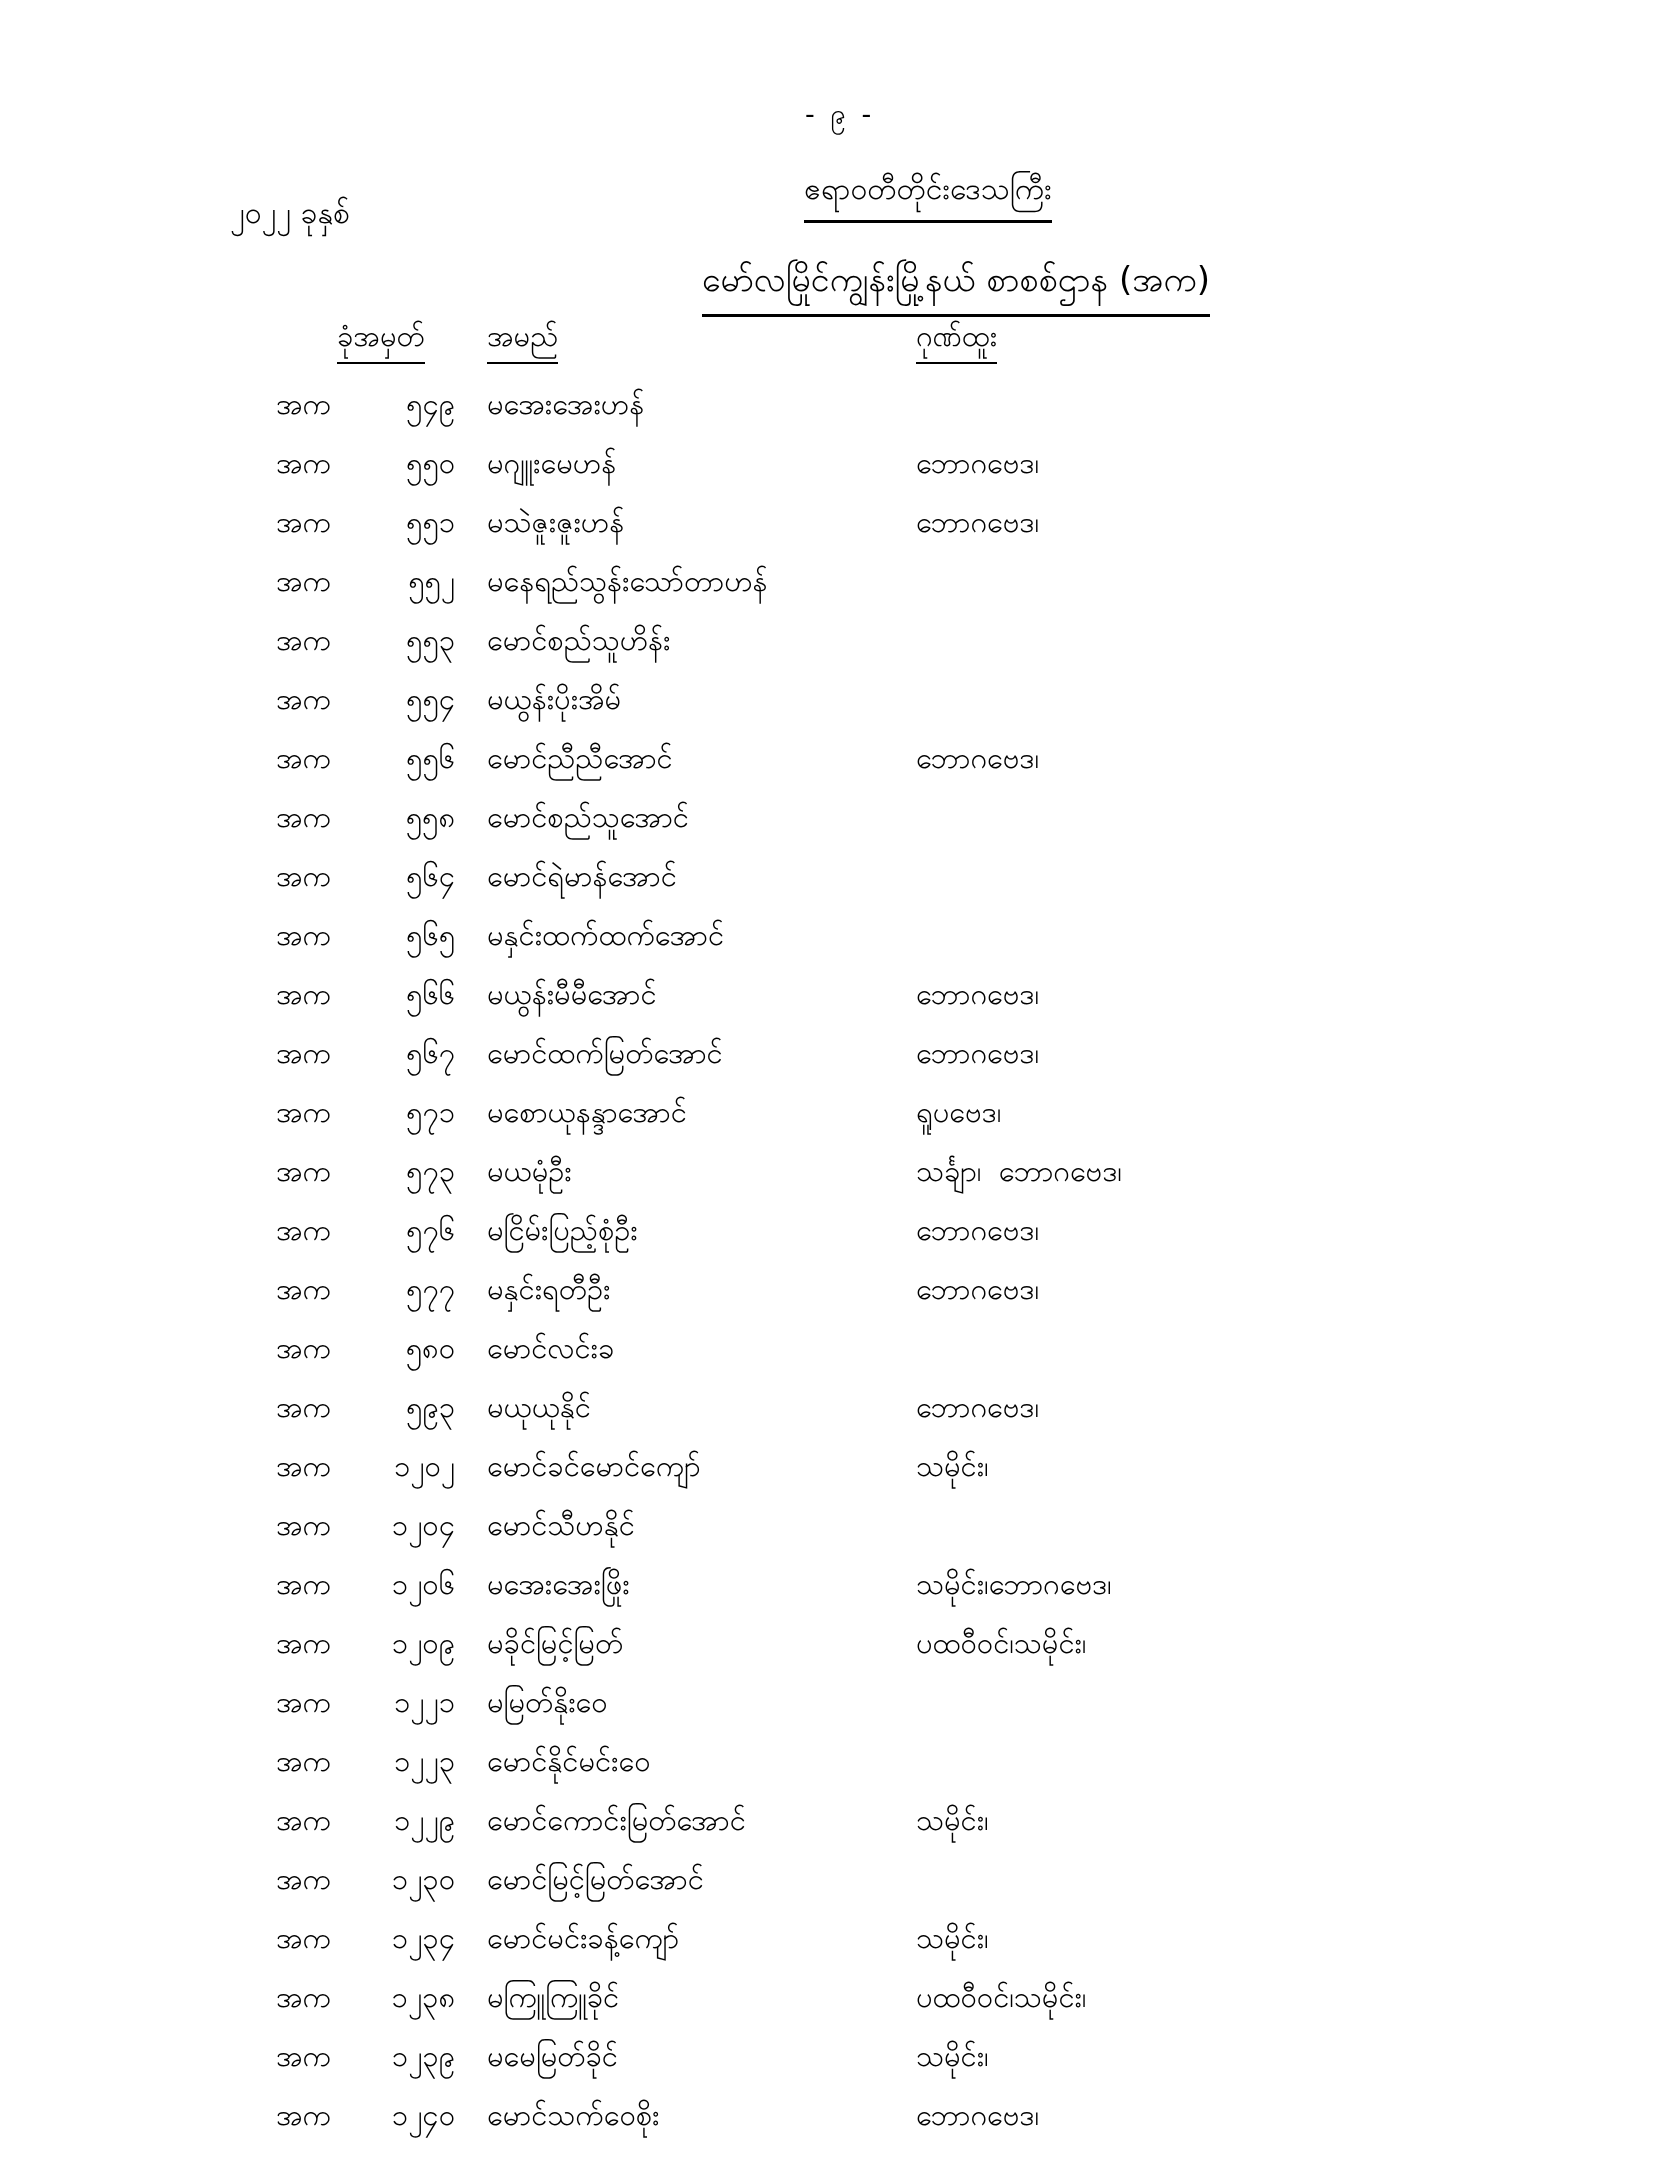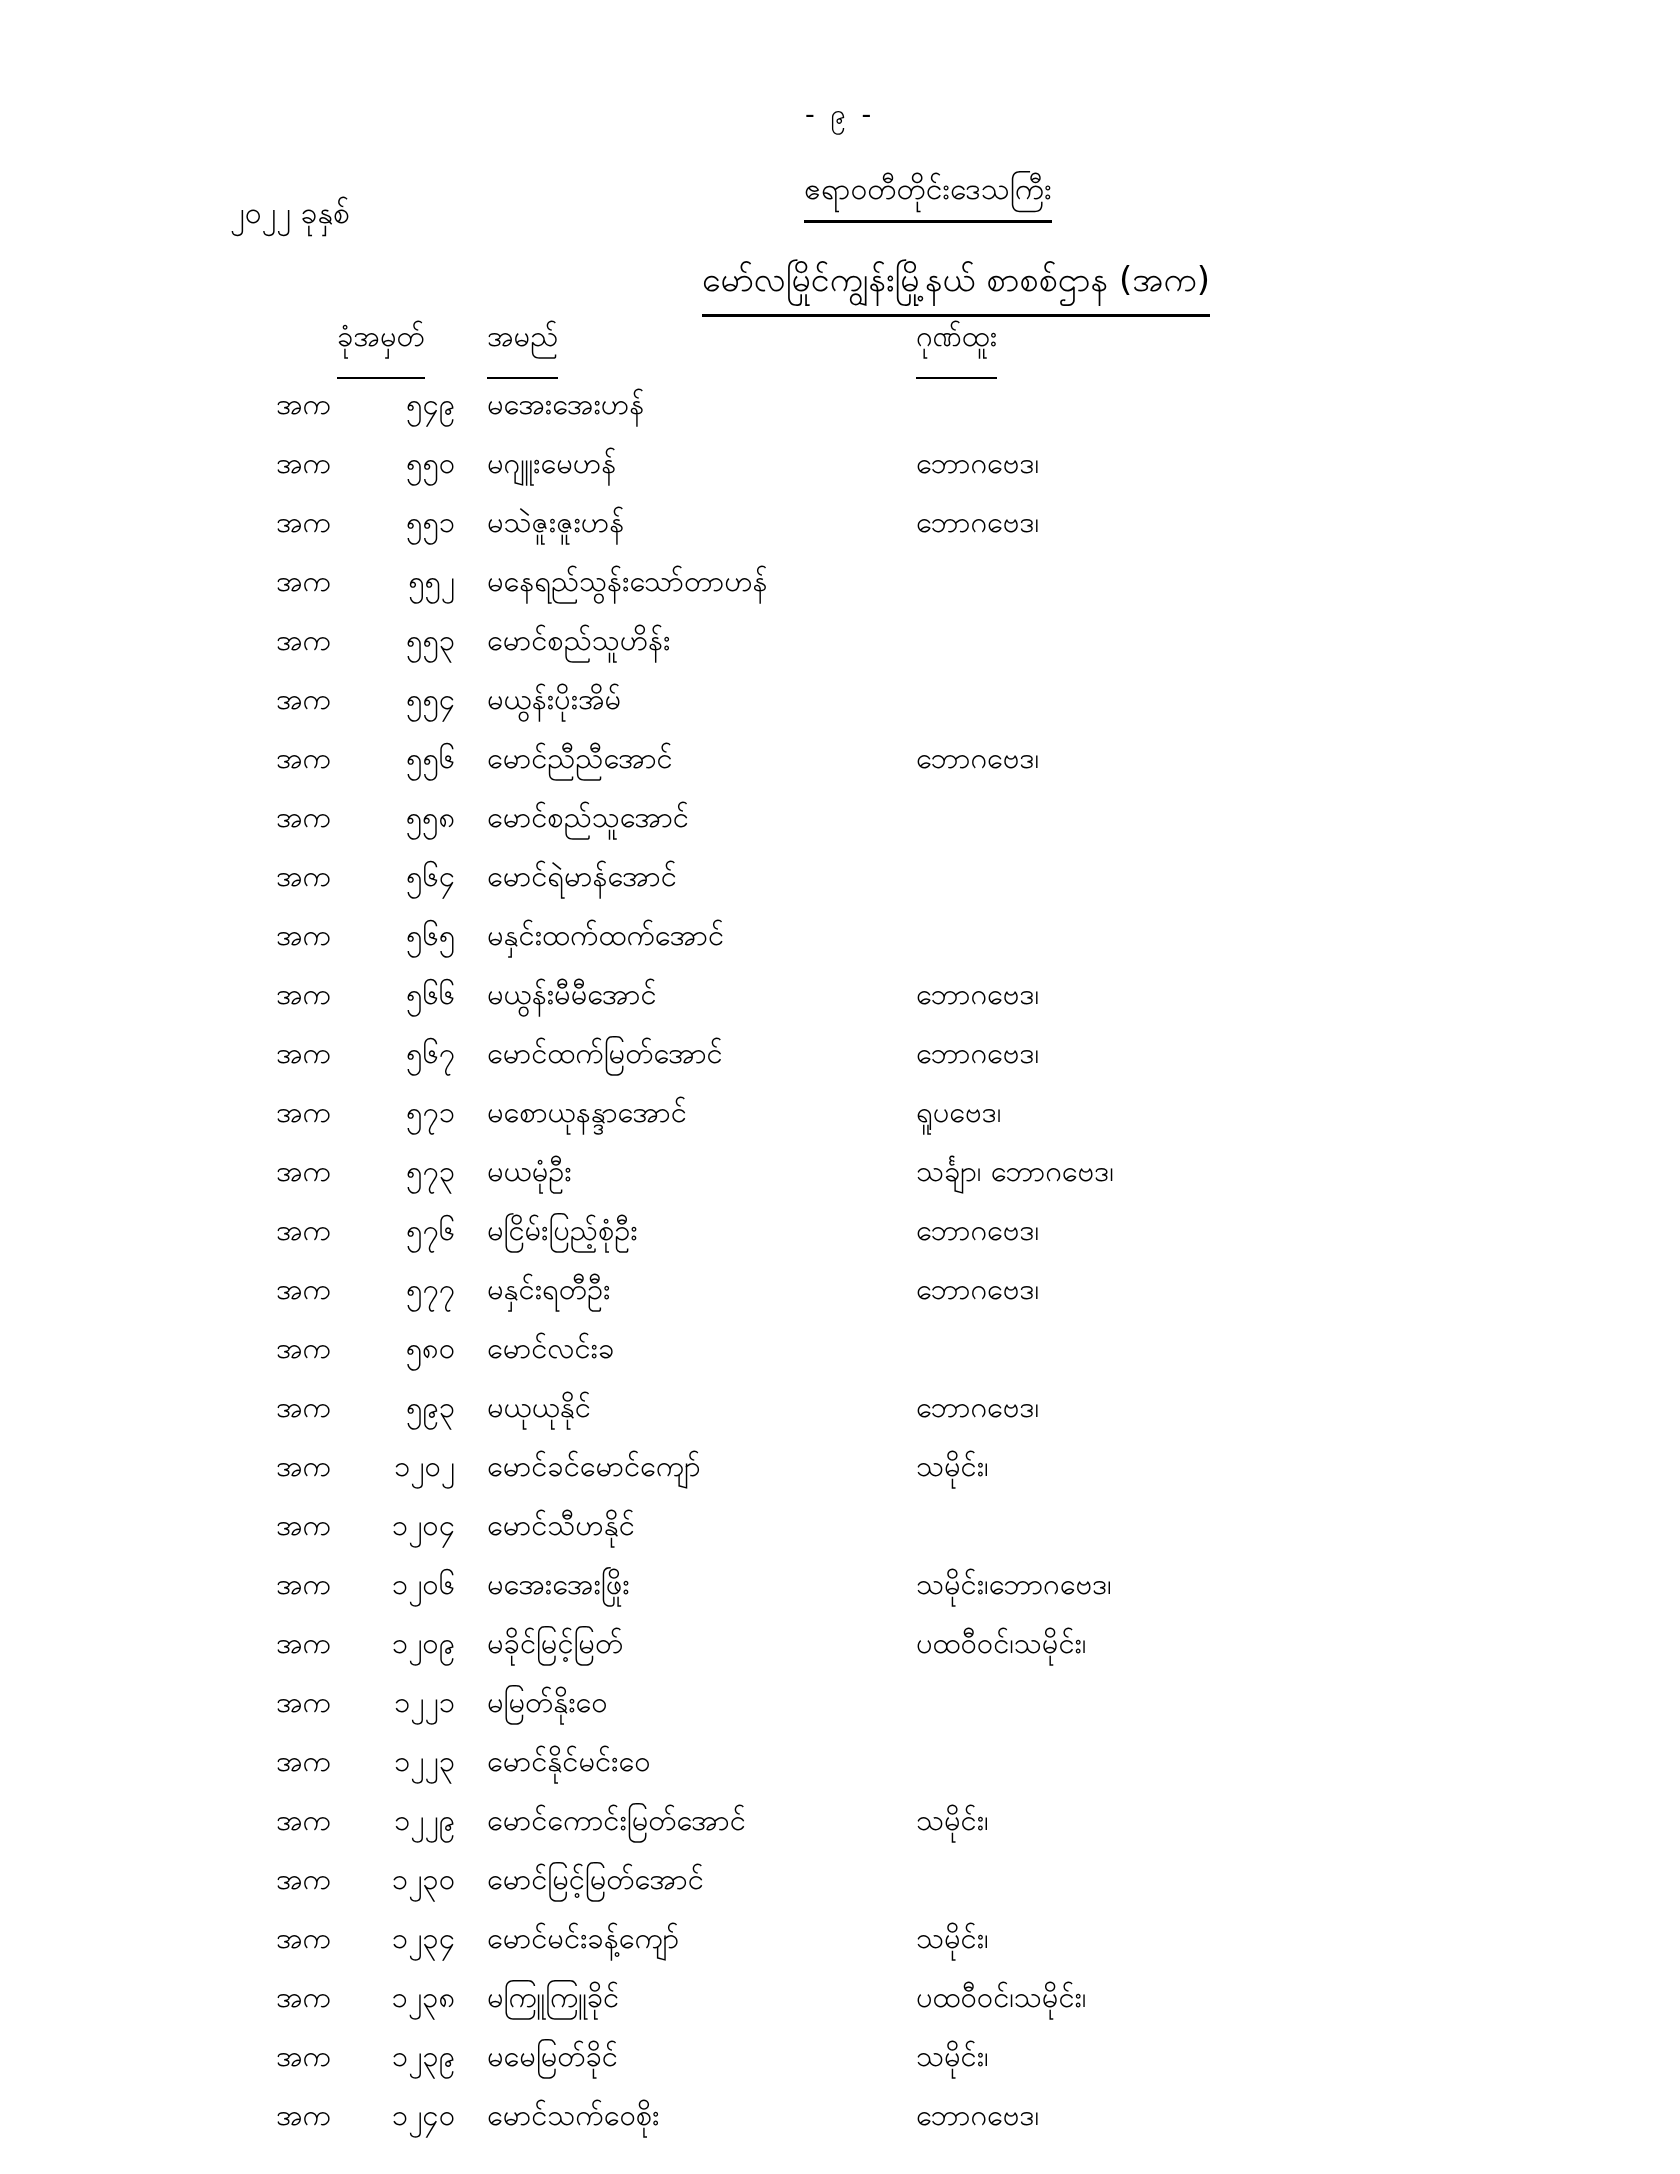--- a/index.html
+++ b/index.html
@@ -44,28 +44,29 @@
     display: inline-block;
     border-bottom: 3.6px solid #000;
     padding-bottom: 6.4px;
   }
   .col-head {
     position: absolute;
     top: 317px;
     font-size: 29px;
     white-space: nowrap;
   }
-  .col-head .u { border-bottom: 2.7px solid #000; padding-bottom: 17px; }
+  .col-head .u { border-bottom: 2.7px solid #000; padding-bottom: 2px; }
   .ch-roll { left: 337px; }
   .ch-name { left: 487px; }
   .ch-dist { left: 916px; }
   .rows {
     position: absolute;
     top: 376px; left: 0;
     width: 100%;
+    font-family: Liberation Mono, monospace;
   }
   .row { position: relative; height: 59px; }
   .row span {
     position: absolute;
     top: 9px;
     font-size: 29px;
     white-space: nowrap;
   }
   .r-prefix { left: 276px; }
   .r-num    { left: 309px; width: 146px; text-align: right; }

